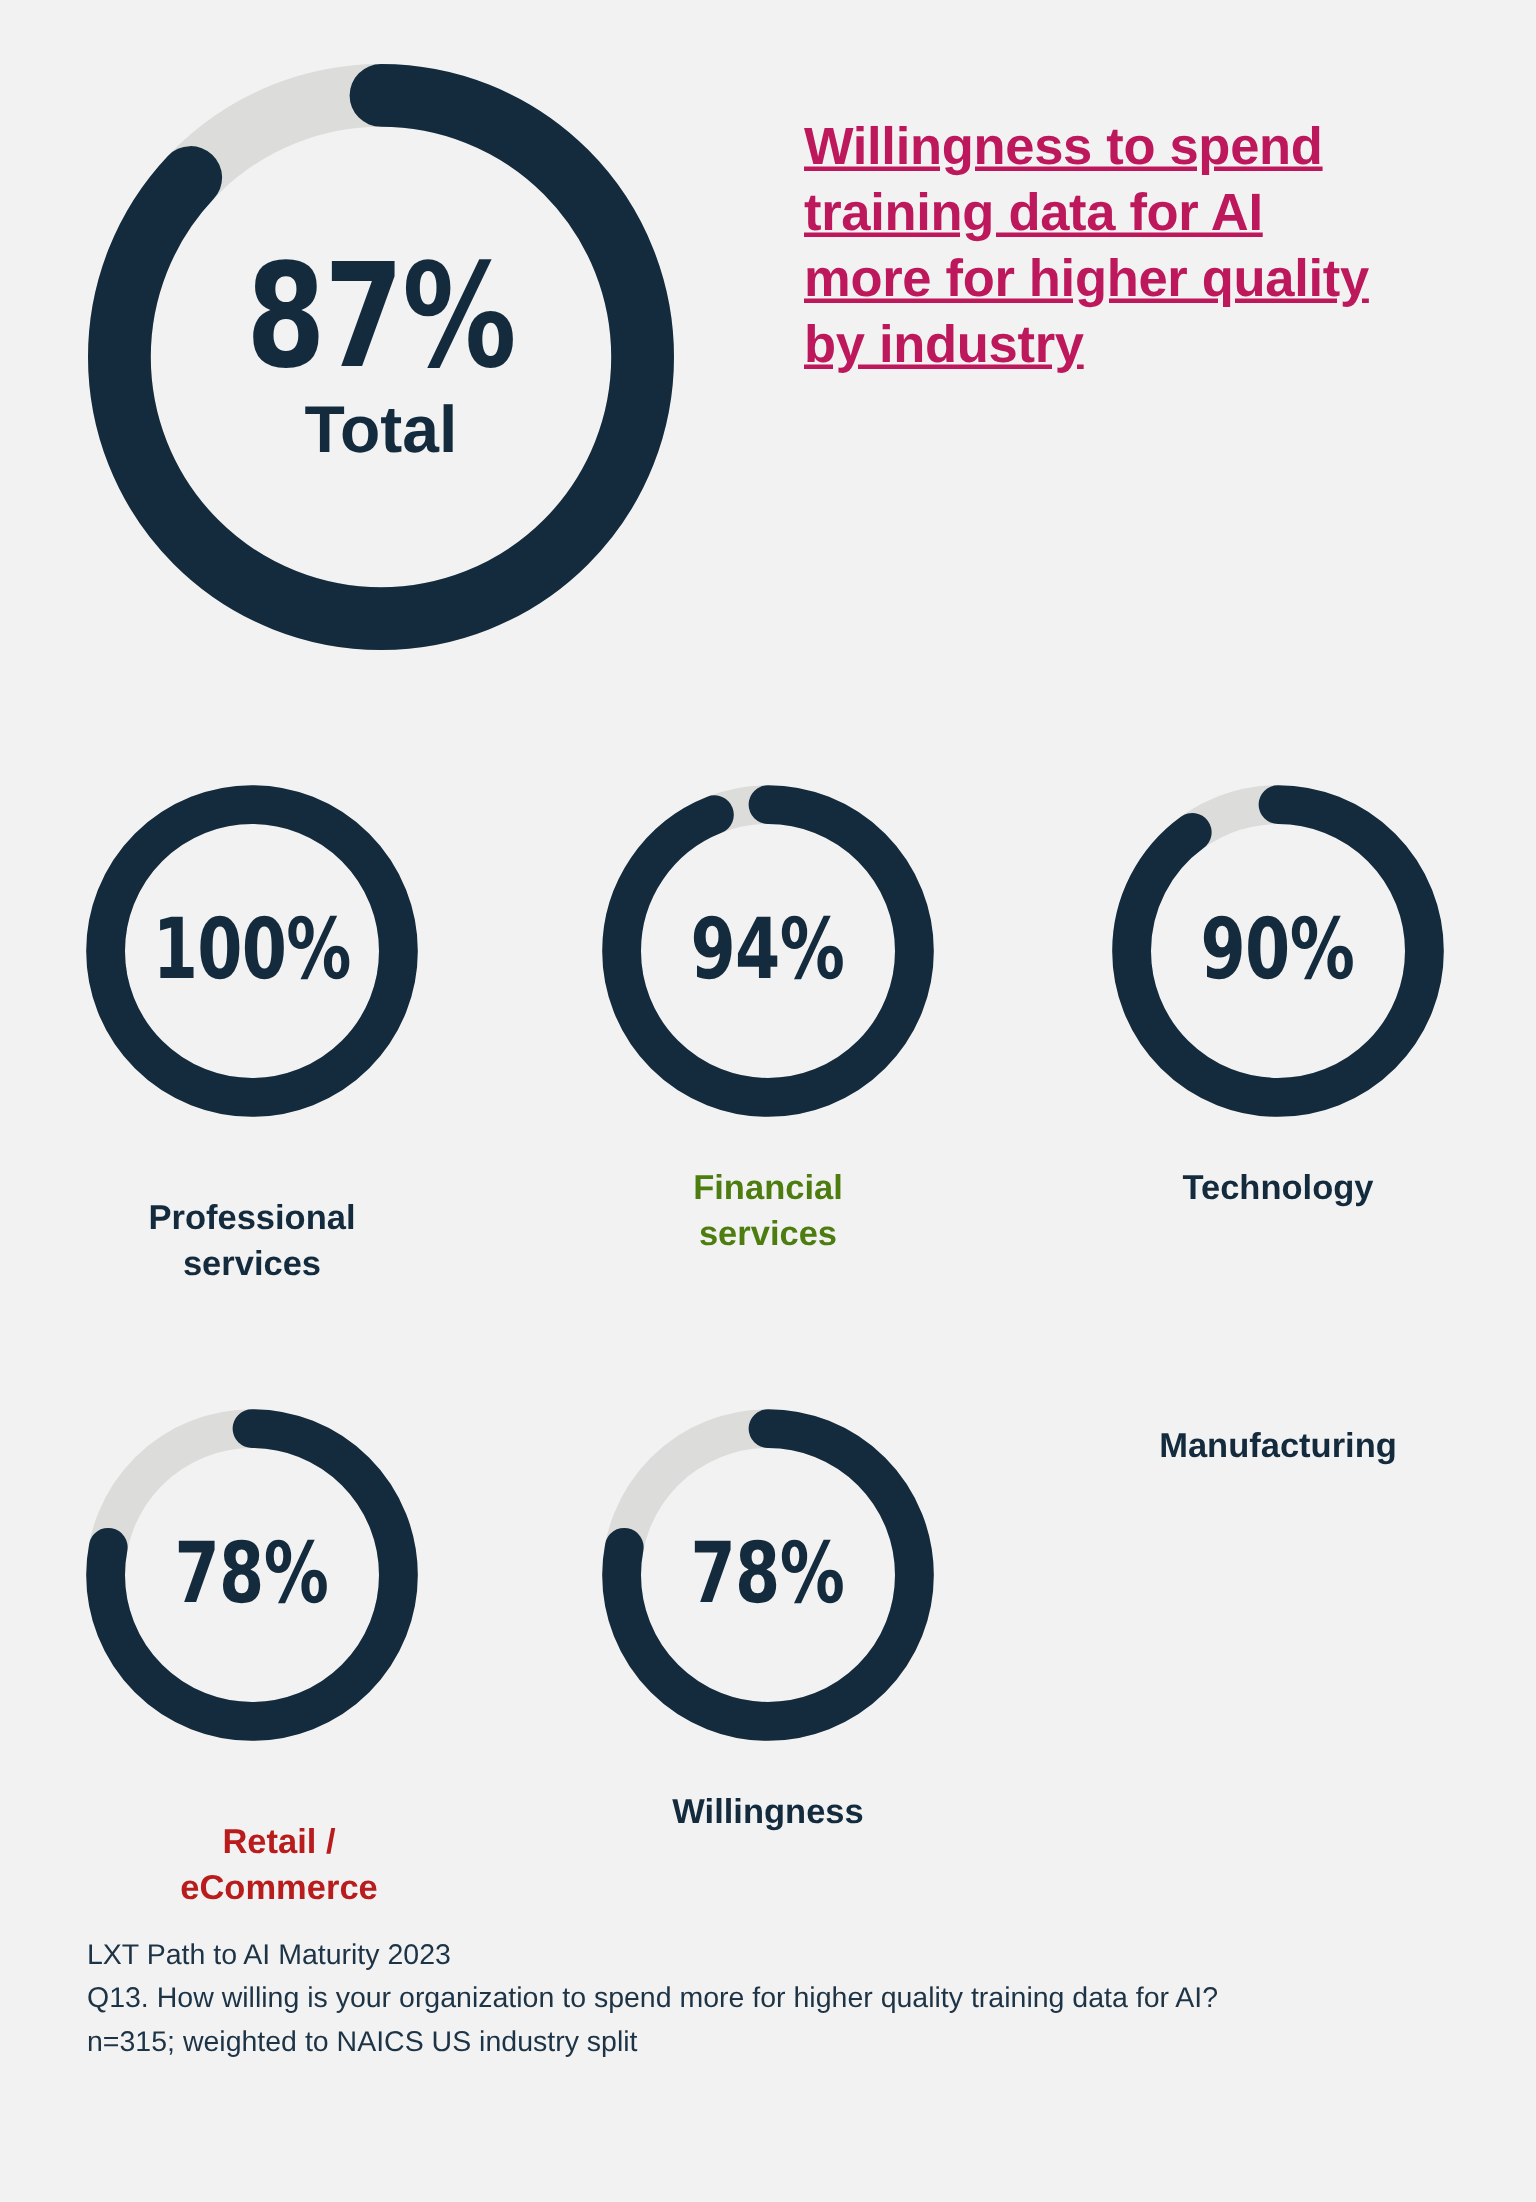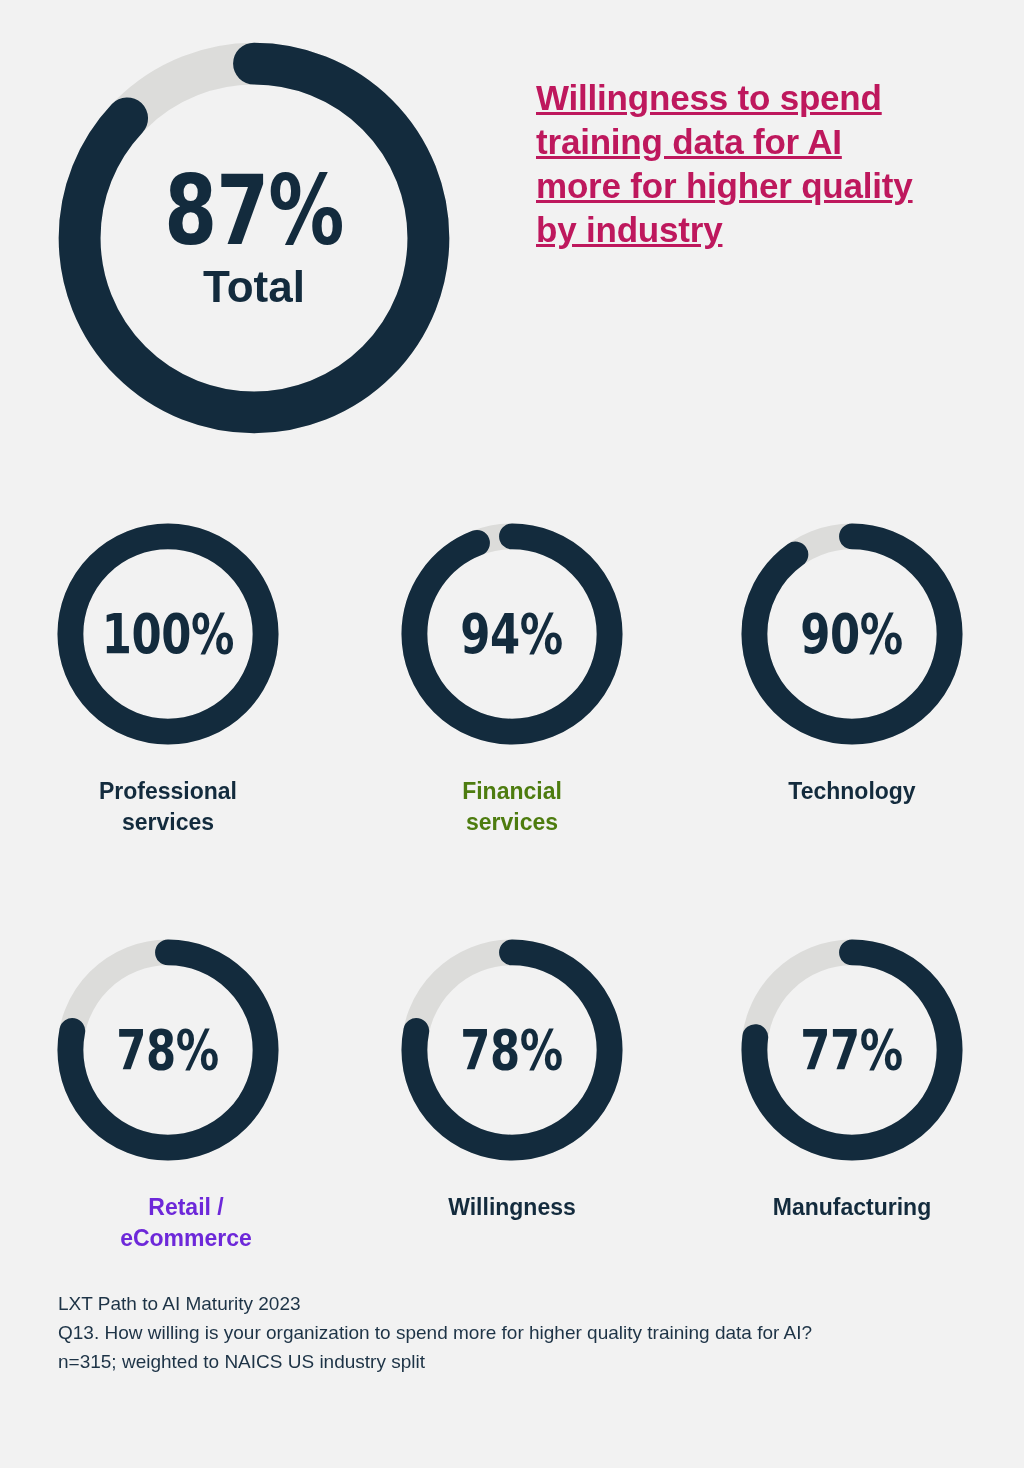--- a/index.html
+++ b/index.html
@@ -115,21 +115,21 @@
   .grid.row2 { top: 928px; }
 
   .cell {
     position: absolute;
     width: 320px;
     top: 0;
     display: flex;
     flex-direction: column;
     align-items: center;
   }
-  .cell.c0 { left: 8px; }
+  .cell.c0 { left: 8px; gap: 20px; }
   .cell.c1 { left: 352px; }
   .cell.c2 { left: 692px; }
 
   .cell .donut {
     width: 244px;
     height: 244px;
   }
 
   .cell-label {
     margin-top: 20px;
@@ -230,47 +230,38 @@
     <div class="cell c0">
       <div class="donut">
         <svg viewBox="0 0 100 100">
           <circle cx="50" cy="50" r="40" fill="none" stroke="#dcdcda" stroke-width="10.6"></circle>
           <circle cx="50" cy="50" r="40" fill="none" stroke="#132b3d" stroke-width="10.6" stroke-linecap="round" stroke-dasharray="196.0353815840031 55.29203070318036" stroke-dashoffset="0"></circle>
         </svg>
         <div class="donut-center">
           <div class="val-sm" style="color: rgb(19, 43, 61);">78%</div>
         </div>
       </div>
-      <div class="cell-label" style="color: #6d28d9; margin-left: 36px;">Retail /
+      <div class="cell-label" style="color: #b91c1c; margin-left: 36px;">Retail /
 eCommerce</div>
     </div>
 
     <div class="cell c1">
       <div class="donut">
         <svg viewBox="0 0 100 100">
           <circle cx="50" cy="50" r="40" fill="none" stroke="#dcdcda" stroke-width="10.6"></circle>
           <circle cx="50" cy="50" r="40" fill="none" stroke="#132b3d" stroke-width="10.6" stroke-linecap="round" stroke-dasharray="196.0353815840031 55.29203070318036" stroke-dashoffset="0"></circle>
         </svg>
         <div class="donut-center">
           <div class="val-sm" style="color: rgb(19, 43, 61);">78%</div>
         </div>
       </div>
       <div class="cell-label" style="color: rgb(19, 43, 61);">Willingness</div>
     </div>
 
     <div class="cell c2">
-      <div class="donut">
-        <svg viewBox="0 0 100 100">
-          <circle cx="50" cy="50" r="40" fill="none" stroke="#dcdcda" stroke-width="10.6"></circle>
-          <circle cx="50" cy="50" r="40" fill="none" stroke="#132b3d" stroke-width="10.6" stroke-linecap="round" stroke-dasharray="193.52210746113127 57.80530482605218" stroke-dashoffset="0"></circle>
-        </svg>
-        <div class="donut-center">
-          <div class="val-sm" style="color: rgb(19, 43, 61);">77%</div>
-        </div>
-      </div>
       <div class="cell-label" style="color: rgb(19, 43, 61);">Manufacturing</div>
     </div>
 
   </div>
 
   <div class="footer">
     <span class="fline">LXT Path to AI Maturity 2023</span>
     <span class="fline">Q13. How willing is your organization to spend more for higher quality training data for AI?</span>
     <span class="fline">n=315; weighted to NAICS US industry split</span>
   </div>

